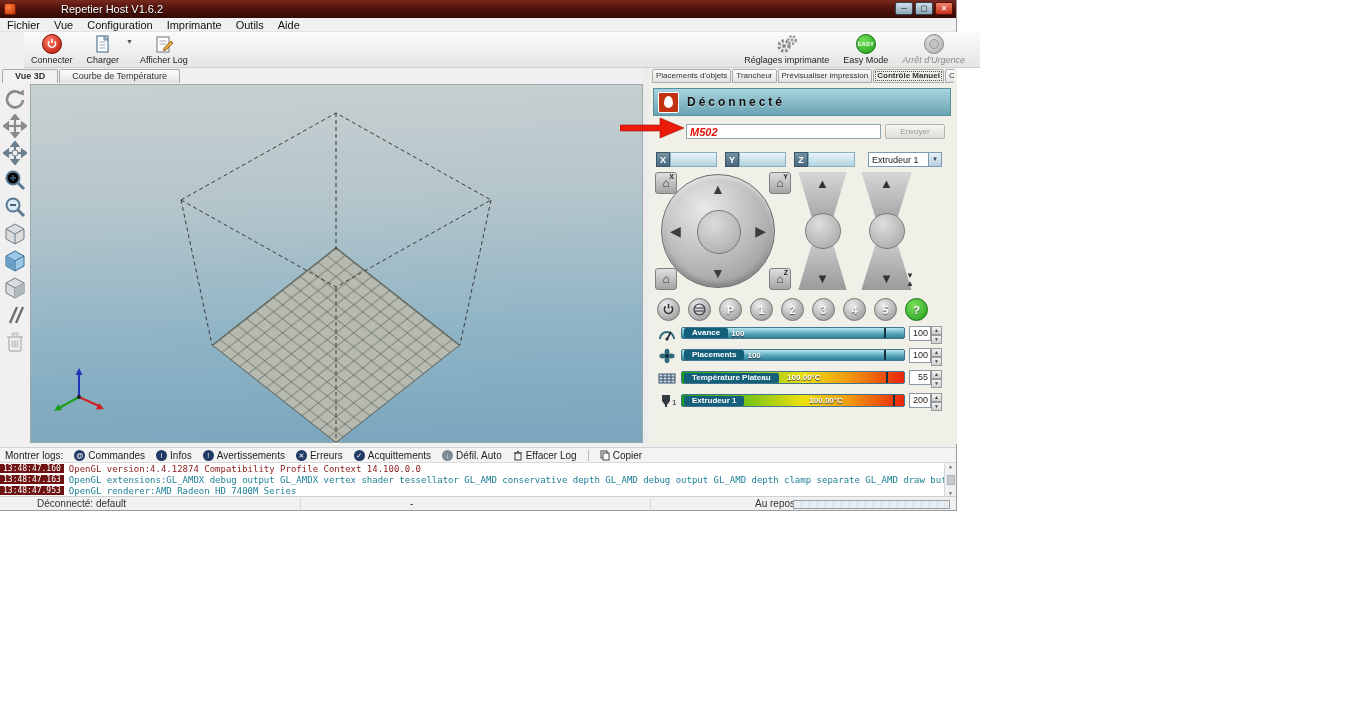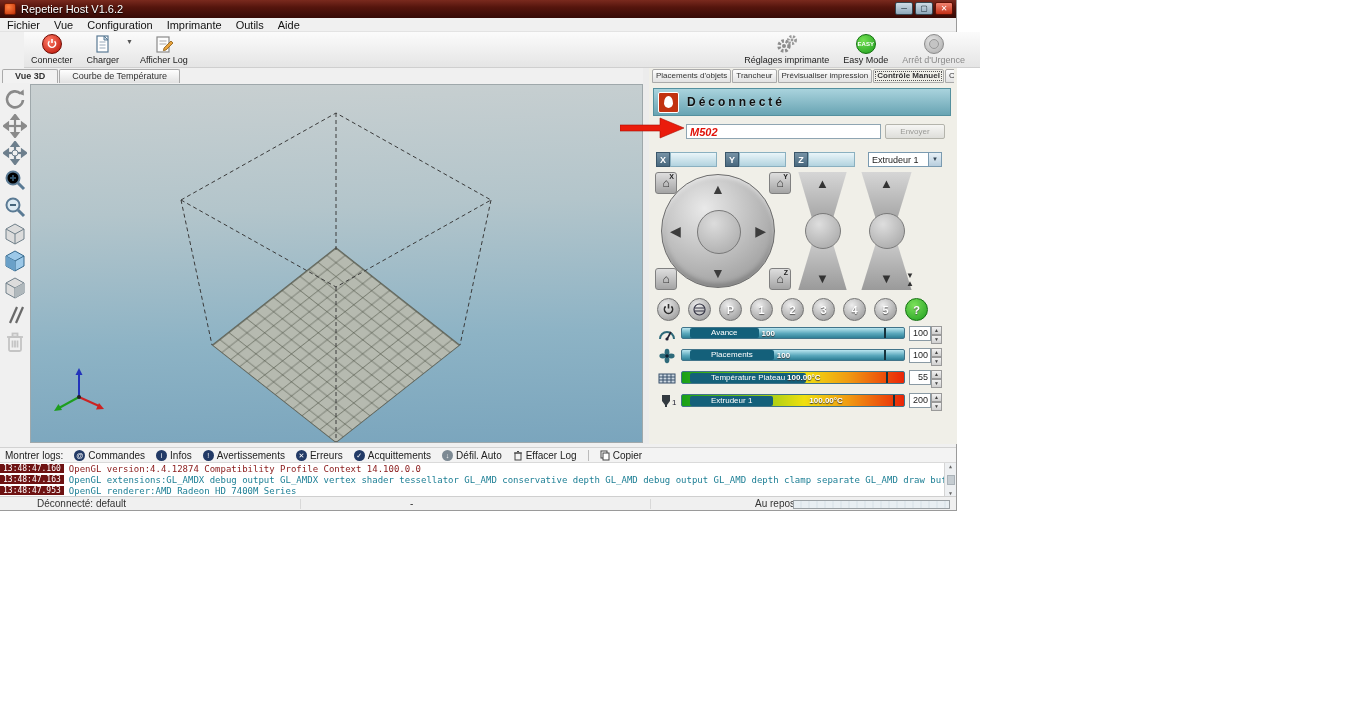--- a/index.html
+++ b/index.html
@@ -8,21 +8,21 @@
 
   .app { position:absolute; left:0; top:0; width:957px; height:511px; background:#f0f0f0;
          border-right:1px solid #9a9a9a; border-bottom:1px solid #9a9a9a; }
 
   
   .titlebar { position:absolute; left:0; top:0; width:100%; height:18px;
               background:linear-gradient(180deg,#7a2a1e 0%, #55150d 40%, #350a06 100%);
               display:flex; align-items:center; }
   .tb-appicon { width:12px; height:12px; margin:0 5px 0 4px; border-radius:2px;
                 background:radial-gradient(circle at 35% 30%, #ff8040, #c23007); border:1px solid #7c1e03; }
-  .tb-title { color:#fff; font-size:11px; text-shadow:0 1px 1px #000; }
+  .tb-title { color:#fff; font-size:11px; text-shadow:0 1px 1px #000;margin-left:40px; }
   .winbtns { position:absolute; right:3px; top:2px; display:flex; gap:2px; }
   .wbtn { width:18px; height:13px; font-size:8px; line-height:12px; text-align:center; color:#12202c;
           background:linear-gradient(#cfdce6,#8fa8ba); border:1px solid #35454f; border-radius:2px; }
   .wbtn.close { background:linear-gradient(#f2836f,#c22f16); color:#fff; border-color:#5e1105; }
 
   
   .menubar { position:absolute; left:0; top:18px; width:100%; height:14px; background:#f0f0f0;
              border-bottom:1px solid #e3e3e3; display:flex; align-items:center; }
   .mitem { font-size:11px; color:#111; padding:0 7px; }
 
@@ -34,21 +34,21 @@
           padding:1px 7px; gap:1px; }
   .tbtn .lbl { font-size:9px; color:#222; white-space:nowrap; }
   .round20 { width:20px; height:20px; border-radius:50%; }
   .connect-ic { background:radial-gradient(circle at 35% 30%, #ff7a66, #b80f02); border:1px solid #6e0a02;
                 display:flex; align-items:center; justify-content:center; }
   .easy-ic { background:radial-gradient(circle at 35% 30%, #72e052, #1f9e1f); border:1px solid #12700f;
              color:#fff; font-size:6px; font-weight:bold; display:flex; align-items:center; justify-content:center; }
   .emerg-ic { background:radial-gradient(circle at 40% 35%, #e6e6e6, #a8a8a8); border:1px solid #8a8a8a;
               display:flex; align-items:center; justify-content:center; }
   .emerg-ic .inner { width:10px; height:10px; border-radius:50%; background:#c4c4c4; border:1px solid #979797; }
-  .tbtn.dim .lbl { color:#8a8a8a; }
+  .tbtn.dim .lbl { color:#8a8a8a;font-style:italic; }
   .drop-arrow { font-size:7px; color:#555; align-self:flex-start; margin-top:6px; }
   .tb-right { margin-left:auto; display:flex; margin-right:8px; }
 
   
   .viewtabs { position:absolute; left:2px; top:69px; height:14px; display:flex; gap:1px; z-index:3; }
   .vtab { font-size:9px; padding:1px 12px; background:linear-gradient(#fefefe,#e2e2e2);
           border:1px solid #aaa; border-bottom:none; border-radius:2px 2px 0 0; color:#333; white-space:nowrap; }
   .vtab.active { background:#f2f2f2; font-weight:bold; }
 
   
@@ -142,21 +142,21 @@
           font-size:11px; font-weight:bold; color:#fff; text-shadow:0 1px 1px #555; }
   .cbtn.help { background:radial-gradient(circle at 38% 30%, #7be05a, #1f9e1f); border-color:#127010; }
 
   
   .srow { position:absolute; left:8px; width:292px; height:17px; }
   .s-icon { position:absolute; left:0; top:0; width:20px; height:16px; }
   .track { position:absolute; left:24px; top:1px; width:224px; height:12px; border:1px solid #41748a;
            border-radius:2px; display:flex; align-items:center; overflow:hidden; }
   .track.teal { background:linear-gradient(180deg,#b9e5ef 0%, #5aa8bc 55%, #2e7f96 100%); }
   .track.temp { height:13px; background:linear-gradient(90deg,#17a017 0%, #7ec417 30%, #efe010 55%, #f09a12 75%, #ea2508 100%); }
-  .badge { background:#14607a; color:#fff; font-size:8px; font-weight:normal; padding:0 21px; margin-left:8px;
+  .badge { background:#14607a; color:#fff; font-size:8px; font-weight:bold; padding:0 8px; margin-left:2px;
            border-radius:2px; white-space:nowrap; line-height:10px; }
   .tval { color:#fff; font-size:8px; font-weight:bold; margin-left:3px; text-shadow:0 1px 1px #333; white-space:nowrap; }
   .tval.center { position:absolute; } 
   .marker { position:absolute; top:0; width:2px; height:100%; background:#16323c; }
   .spin { position:absolute; left:252px; top:0; width:34px; height:15px; display:flex; }
   .spin-num { width:22px; height:15px; background:#fff; border:1px solid #8a9aa4; font-size:9px; color:#222;
               text-align:right; padding:1px 2px 0 0; }
   .spin-btns { width:11px; display:flex; flex-direction:column; }
   .spin-btns span { flex:1; font-size:5px; line-height:7px; text-align:center; color:#444;
                     background:linear-gradient(#f2f2f2,#cfcfcf); border:1px solid #9a9a9a; }

